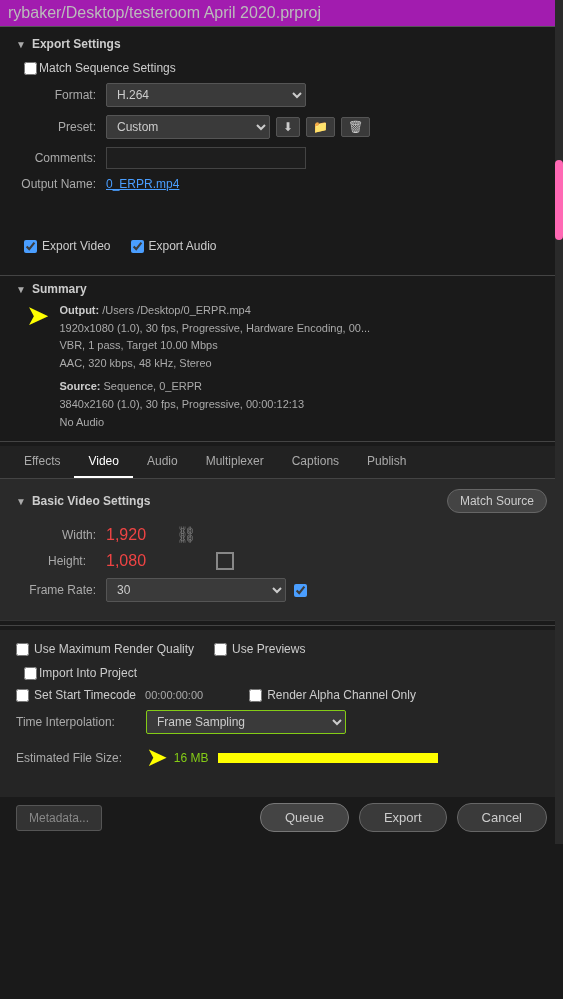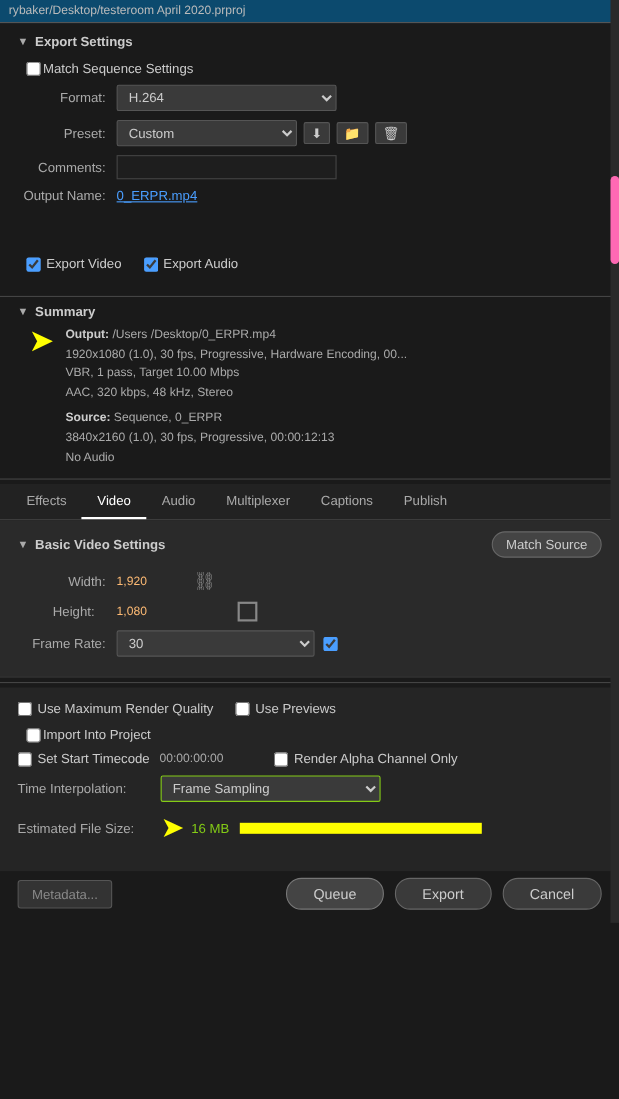--- a/index.html
+++ b/index.html
@@ -6,23 +6,23 @@
     body {
       background: #1a1a1a;
       color: #ccc;
       font-family: Arial, sans-serif;
       font-size: 12px;
       width: 563px;
       min-height: 999px;
       overflow-x: hidden;
     }
     .title-bar {
-      background: #0c4a6e;
+      background: #a21caf;
       color: #bbb;
-      font-size: 11px;
+      font-size: 16px;
       padding: 4px 8px;
       border-bottom: 1px solid #555;
     }
     .section {
       padding: 10px 16px;
     }
     .section-header {
       display: flex;
       align-items: center;
       gap: 6px;
@@ -200,22 +200,22 @@
       align-items: center;
       margin-bottom: 8px;
     }
     .dim-label {
       color: #aaa;
       min-width: 90px;
       text-align: right;
       padding-right: 10px;
     }
     .dim-value {
-      color: #fdba74;
-      font-size: 11px;
+      color: #ef4444;
+      font-size: 16px;
       min-width: 50px;
     }
     .link-icon {
       color: #888;
       font-size: 14px;
       margin-left: 10px;
     }
     .aspect-box {
       width: 18px;
       height: 18px;

